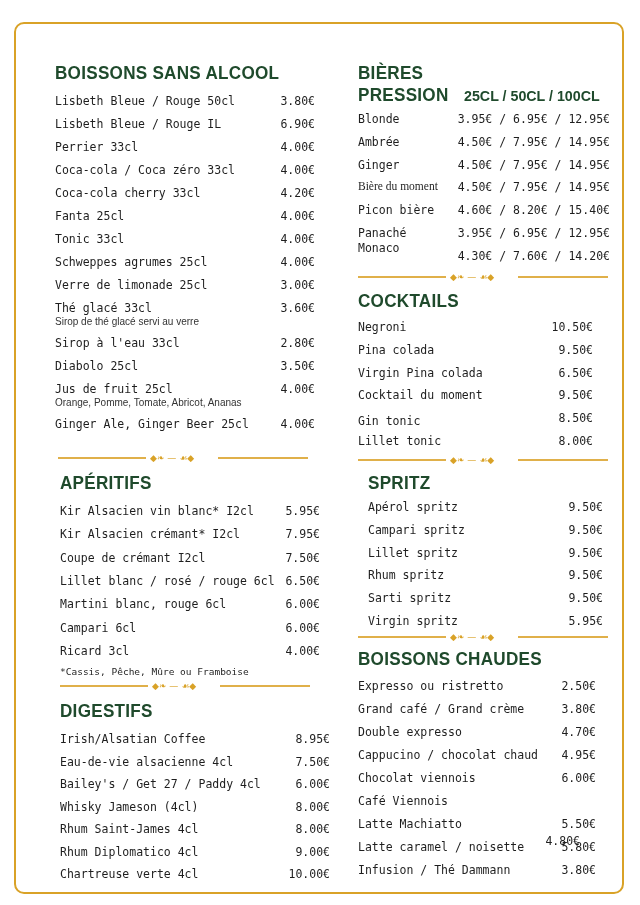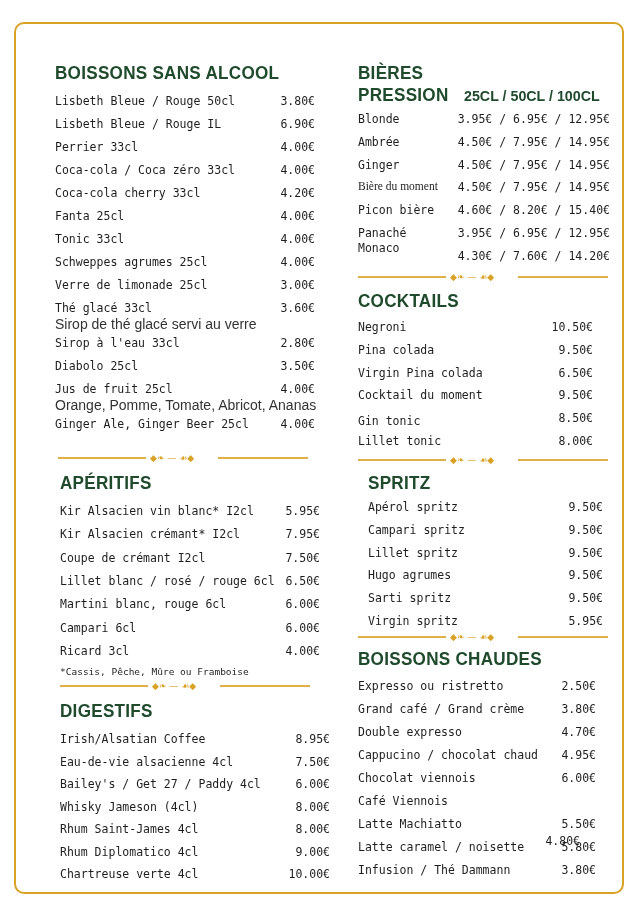--- a/index.html
+++ b/index.html
@@ -2,21 +2,21 @@
 <html><head>
 <meta charset="utf-8">
 <style>
   html, body { margin:0; padding:0; background:#ffffff; }
   body { width:640px; height:905px; position:relative; overflow:hidden; font-family:"DejaVu Sans Mono", monospace; color:#1e1e1e; }
   .frame { position:absolute; left:14px; top:22px; width:610px; height:872px; border:2px solid #d9a227; border-radius:10px; box-sizing:border-box; }
   .col { position:absolute; }
   .title { font-family:"Liberation Sans", sans-serif; font-weight:bold; color:#1f4a2c; font-size:19px; letter-spacing:0.3px; line-height:22px; transform:scaleX(0.9); transform-origin:left; white-space:nowrap; }
   .row { position:absolute; left:0; font-size:11.5px; white-space:nowrap; }
   .price { position:absolute; font-size:11.5px; white-space:nowrap; text-align:right; }
-  .sub { position:absolute; left:0; font-family:"Liberation Sans", sans-serif; font-size:14px; color:#333; white-space:nowrap; }
+  .sub { position:absolute; left:0; font-family:"Liberation Sans", sans-serif; font-size:10px; color:#333; white-space:nowrap; }
   .note { position:absolute; left:0; font-size:9.5px; white-space:nowrap; }
   .divider { position:absolute; height:10px; }
   .divider .line { position:absolute; top:4px; height:1.5px; background:#e0b04a; }
   .divider .orn { position:absolute; top:0; font-size:9px; color:#d9a227; font-family:"DejaVu Sans", sans-serif; line-height:10px; }
   .hdr-sizes { position:absolute; font-family:"Liberation Sans", sans-serif; color:#1f4a2c; font-size:15px; font-weight:bold; white-space:nowrap; transform:scaleX(0.95); transform-origin:left; }
 </style>
 </head>
 <body>
 
 <div class="frame"></div>
@@ -164,21 +164,21 @@
 
 <div class="col" style="left:368px; top:472px; width:250px; height:160px;">
   <div class="title">SPRITZ</div>
   <div id="sp-rows">
       <div class="row" style="top: 28px;">Apérol spritz</div>
       <div class="price" style="top: 28px; right: 15px;">9.50€</div>
       <div class="row" style="top: 50.8px;">Campari spritz</div>
       <div class="price" style="top: 50.8px; right: 15px;">9.50€</div>
       <div class="row" style="top: 73.6px;">Lillet spritz</div>
       <div class="price" style="top: 73.6px; right: 15px;">9.50€</div>
-      <div class="row" style="top: 96.4px;">Hugo agrumes</div>
+      <div class="row" style="top: 96.4px;">Rhum spritz</div>
       <div class="price" style="top: 96.4px; right: 15px;">9.50€</div>
       <div class="row" style="top: 119.2px;">Sarti spritz</div>
       <div class="price" style="top: 119.2px; right: 15px;">9.50€</div>
       <div class="row" style="top: 142px;">Virgin spritz</div>
       <div class="price" style="top: 142px; right: 15px;">5.95€</div>
     </div>
 </div>
 
 <div class="divider" style="left:358px; top:632px; width:250px;">
   <div class="line" style="left:0; width:88px;"></div>

